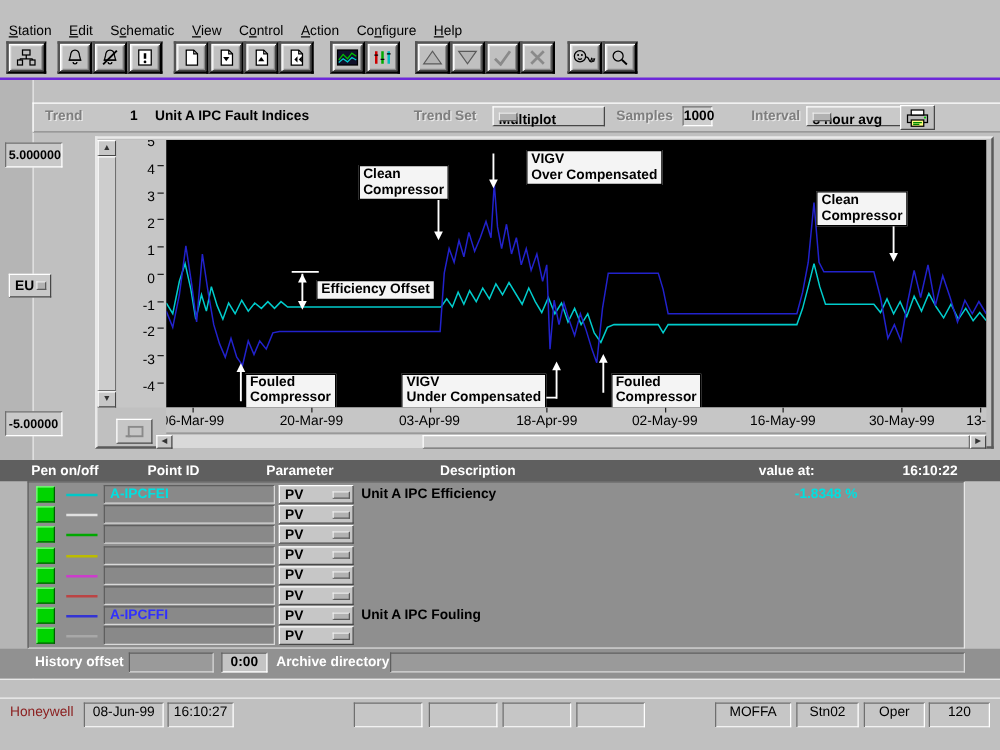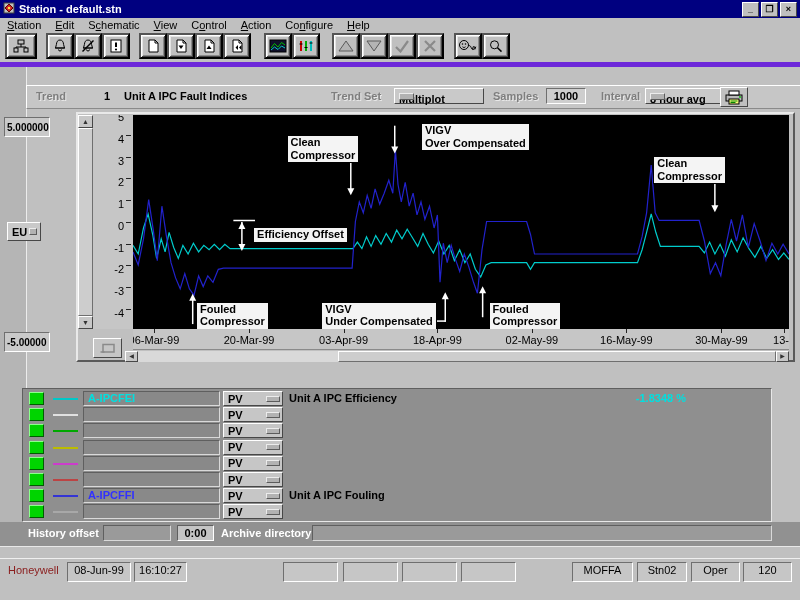--- a/index.html
+++ b/index.html
@@ -17,21 +17,21 @@
           display:flex;align-items:center;justify-content:center;line-height:1;}
   
   .menubar{position:absolute;left:0;top:18px;width:800px;height:14px;background:#c0c0c0;display:flex;align-items:center;}
   .menu-item{padding:0 7px;}
   .menu-item u{text-decoration:underline;}
   
   .toolbar{position:absolute;left:0;top:32px;width:800px;height:28px;display:flex;align-items:center;}
   .tb-btn{width:28px;height:26px;background:#c0c0c0;display:flex;align-items:center;justify-content:center;padding:0;}
   .tb-btn svg{display:block;}
   
-  .workspace{position:absolute;left:0;top:62px;width:800px;height:496px;background:#c0c0c0;border-top:5px solid #6d28d9;}
+  .workspace{position:absolute;left:0;top:62px;width:800px;height:496px;background:#c0c0c0;border-top:2px solid #6d28d9;}
   .leftstrip{position:absolute;left:0;top:0;width:26px;height:496px;background:#b5b5b5;border-right:1px solid #ececec;}
   
   .trend-hdr{position:absolute;left:26px;top:18px;width:774px;height:22px;background:#c6c6c6;
              border-top:1px solid #fff;border-left:1px solid #fff;border-bottom:1px solid #8a8a8a;}
   .trend-hdr span{position:absolute;top:4px;white-space:nowrap;}
   .dis{color:#7e7e7e;text-shadow:1px 1px 0 #e9e9e9;font-weight:bold;}
   .combo{position:absolute;top:2px;height:16px;background:#c9c9c9;border:1px solid;border-color:#fff #474747 #474747 #fff;
          display:flex;align-items:center;padding-left:4px;box-sizing:border-box;}
   .combo .cval{font-weight:bold;white-space:nowrap;flex:1;}
   .dash{width:13px;height:5px;background:#b2b2b2;border:1px solid;border-color:#ececec #5c5c5c #5c5c5c #ececec;margin-right:3px;}
@@ -102,33 +102,20 @@
   .brand{position:absolute;left:8px;top:5px;color:#8b2020;font-size:11px;}
   .scell{position:absolute;top:3px;height:20px;background:#c6c6c6;border:1px solid;
          border-color:#6f6f6f #fff #fff #6f6f6f;box-sizing:border-box;text-align:center;line-height:14px;}
   .bottomstrip{position:absolute;left:0;top:582px;width:800px;height:18px;background:#c0c0c0;}
 </style>
 </head>
 <body>
 
 <div id="root">
 
-  <div class="titlebar">
-    <span class="app-icon"><svg width="12" height="12" viewBox="0 0 12 12">
-          <rect x="1" y="1" width="10" height="10" fill="#c0c0c0" stroke="#404040"></rect>
-          <path d="M6 2L10 6L6 10L2 6Z" fill="#cc2222" stroke="#660000"></path>
-          <circle cx="6" cy="6" r="1.3" fill="#ffdd44"></circle>
-        </svg></span>
-    <span class="title-text">Station - default.stn</span>
-    <span class="winbtns">
-      <span class="winbtn raised">_</span>
-      <span class="winbtn raised">❐</span>
-      <span class="winbtn raised">×</span>
-    </span>
-  </div>
 
   <div class="menubar" id="menubar">
       <span class="menu-item"><u>S</u>tation</span>
       <span class="menu-item"><u>E</u>dit</span>
       <span class="menu-item">S<u>c</u>hematic</span>
       <span class="menu-item"><u>V</u>iew</span>
       <span class="menu-item">C<u>o</u>ntrol</span>
       <span class="menu-item"><u>A</u>ction</span>
       <span class="menu-item">Co<u>n</u>figure</span>
       <span class="menu-item"><u>H</u>elp</span>
@@ -283,21 +270,21 @@
     <div class="trend-hdr">
       <span class="dis" style="left:9px">Trend</span>
       <span class="b" style="left:77px">1</span>
       <span class="b" style="left:97px">Unit A IPC Fault Indices</span>
       <span class="dis" style="left:304px">Trend Set</span>
       <div class="combo" style="left:367px;width:90px">
         <span class="cval">Multiplot</span>
         <span class="dash"></span>
       </div>
       <span class="dis" style="left:466px">Samples</span>
-      <div class="hfield" style="left:519px;width:40px">1000</div>
+      <div class="hfield" style="left:519px;width:24px">1000</div>
       <span class="dis" style="left:574px">Interval</span>
       <div class="combo" style="left:618px;width:94px">
         <span class="cval">8 hour avg</span>
         <span class="dash"></span>
       </div>
       <button class="pbtn">
           <svg width="22" height="16" viewBox="0 0 22 16">
             <rect x="3" y="6" width="16" height="6" fill="#b8b8b8" stroke="#000"></rect>
             <rect x="6" y="2" width="10" height="4" fill="#fff" stroke="#000"></rect>
             <rect x="6" y="10" width="10" height="5" fill="#ffff80" stroke="#000"></rect>
@@ -395,20 +382,28 @@
             <path d="M1.5 10h4" stroke="#8a8a8a" stroke-width="1.5"></path>
           </svg>
         </button>
       <div class="hscroll">
         <span class="hsb-btn" style="left:0">◀</span>
         <span class="hthumb"></span>
         <span class="hsb-btn" style="left:651px">▶</span>
       </div>
     </div>
 
+    <div class="thead">
+      <span style="left:25px">Pen on/off</span>
+      <span style="left:118px">Point ID</span>
+      <span style="left:213px">Parameter</span>
+      <span style="left:352px">Description</span>
+      <span style="left:607px">value at:</span>
+      <span style="left:722px">16:10:22</span>
+    </div>
     <div class="tbody" id="tbody">
         <div class="pen-row" style="top: 2px;">
           <button class="pen-btn" style="background: rgb(0, 212, 0);"></button>
           <span class="swatch" style="background: rgb(0, 200, 200);"></span>
           <div class="pid-field" style="color: rgb(0, 224, 224);">A-IPCFEI</div>
           <div class="pv-combo">
             <span style="flex: 1 1 0%;">PV</span>
             <span class="dash"></span>
           </div>
           <div class="row-desc">Unit A IPC Efficiency</div>

